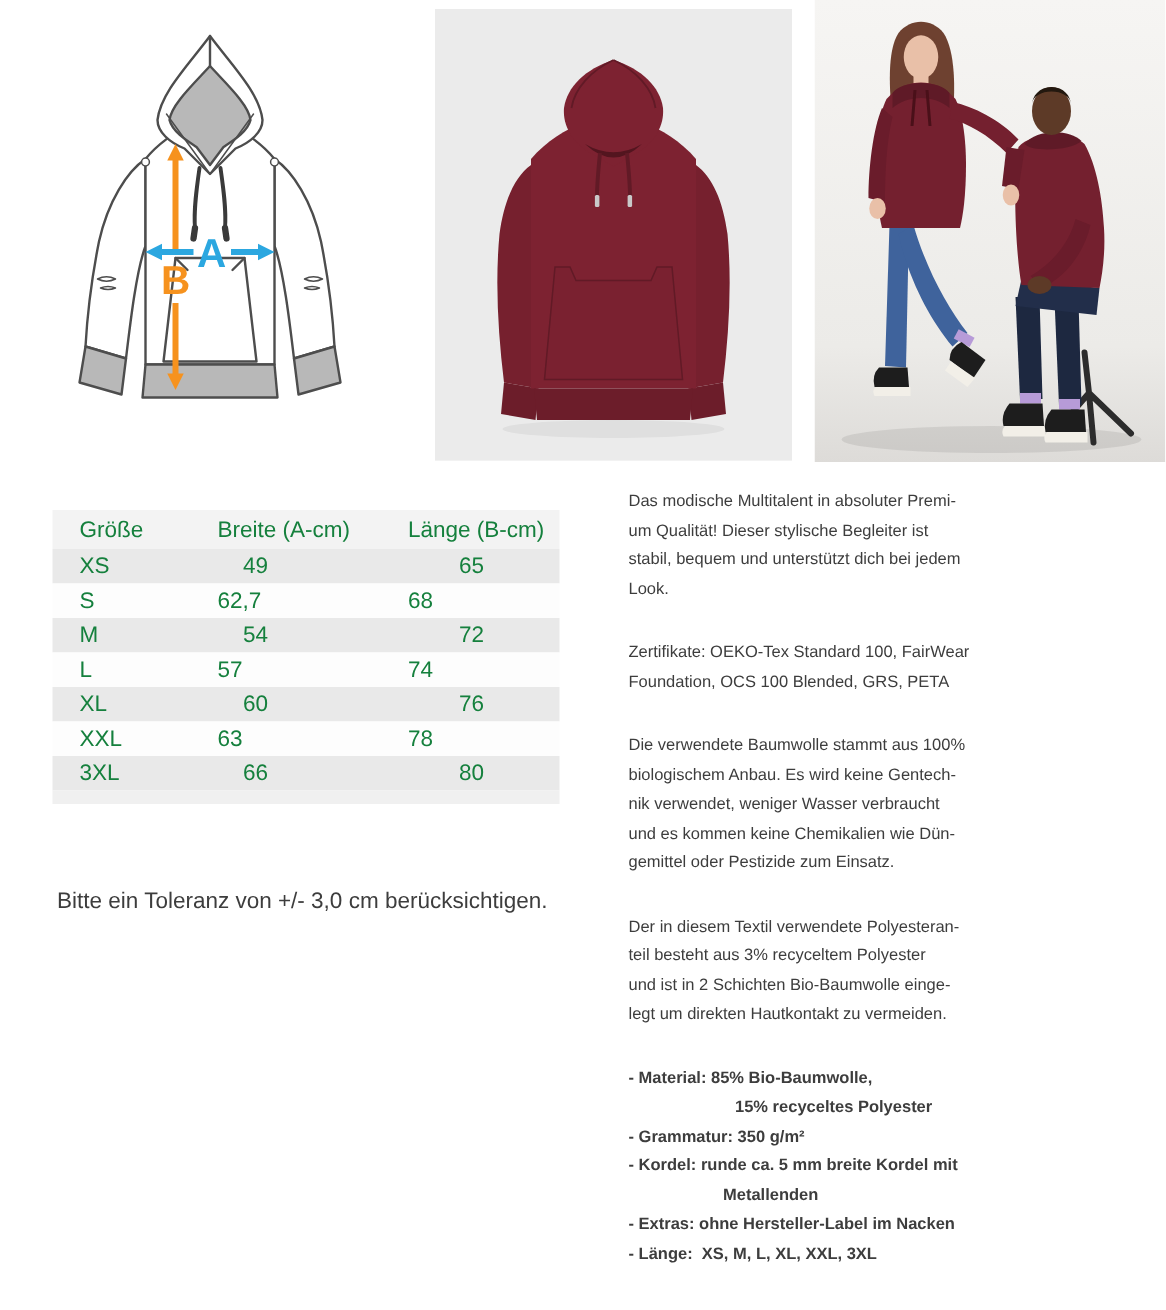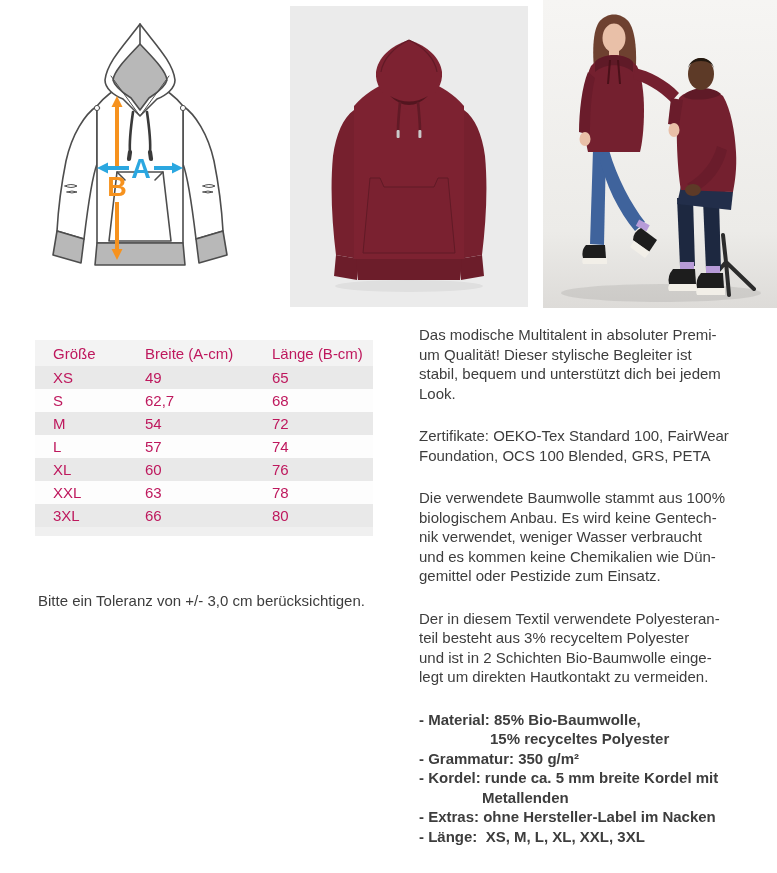--- a/index.html
+++ b/index.html
@@ -6,33 +6,33 @@
   body{width:777px;height:873px;position:relative;font-family:"Liberation Sans","DejaVu Sans",sans-serif;overflow:hidden;}
 
   
   .gallery-figure{position:absolute;margin:0;padding:0;}
   .fig-diagram{left:45px;top:18px;width:190px;height:278px;}
   .fig-product{left:290px;top:6px;width:238px;height:301px;background:#ebebeb;}
   .fig-models{left:543px;top:0;width:234px;height:308px;}
   .gallery-figure svg{display:block;width:100%;height:100%;}
 
   
-  .size-table{position:absolute;left:35px;top:340px;width:338px;font-size:15px;color:#be185d;}
+  .size-table{position:absolute;left:35px;top:340px;width:338px;font-size:15px;color:#15803d;}
   .trow{display:grid;grid-template-columns:110px 127px 101px;align-items:center;height:23px;}
   .trow.head{height:26px;background:#f3f3f3;}
-  .trow.shade{background:#e9e9e9;}
+  .trow.shade{background:#e9e9e9;gap:17px;}
   .trow.plain{background:#fdfdfd;}
   .tcell{white-space:nowrap;}
   .tcell.c1{padding-left:18px;}
   .tspacer{height:9px;background:#f0f0f0;}
 
   .tolerance{position:absolute;left:38px;top:577px;font-size:15px;color:#3d3d3d;}
 
   
-  .description{position:absolute;left:419px;top:325px;width:352px;font-size:15px;line-height:19.5px;color:#3d3d3d;}
+  .description{position:absolute;left:419px;top:325px;width:352px;font-size:11px;line-height:19.5px;color:#3d3d3d;}
   .para{margin:0 0 23px 0;white-space:pre-line;}
   .details{margin:0;font-weight:bold;}
   .dline{white-space:pre;}
   .ind-1{padding-left:71px;}
   .ind-2{padding-left:63px;}
 </style>
 </head>
 <body>
 
 <div class="page">

